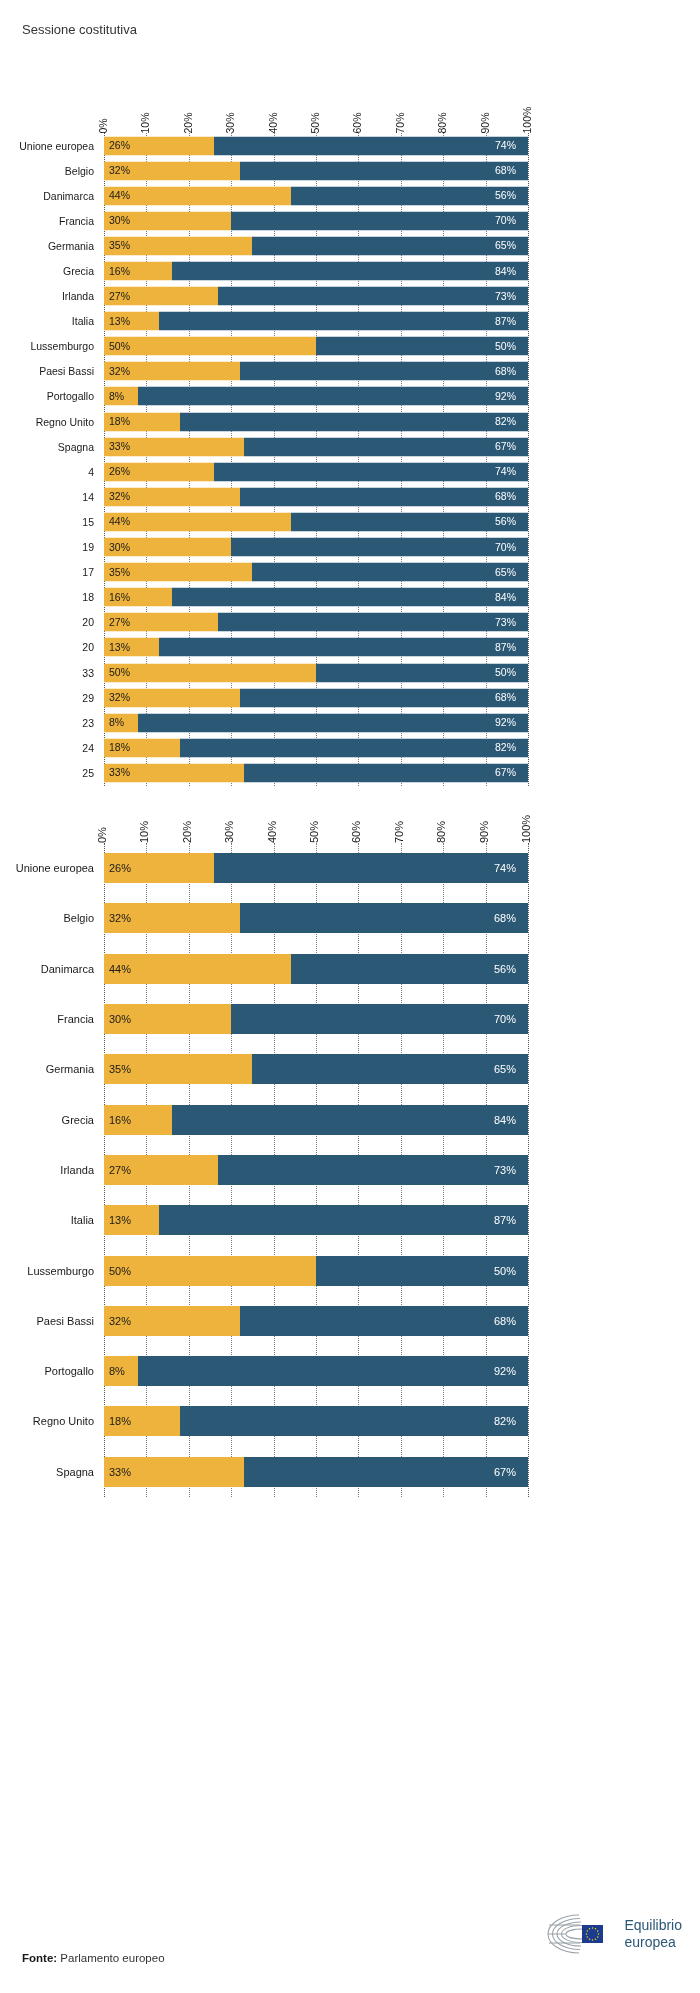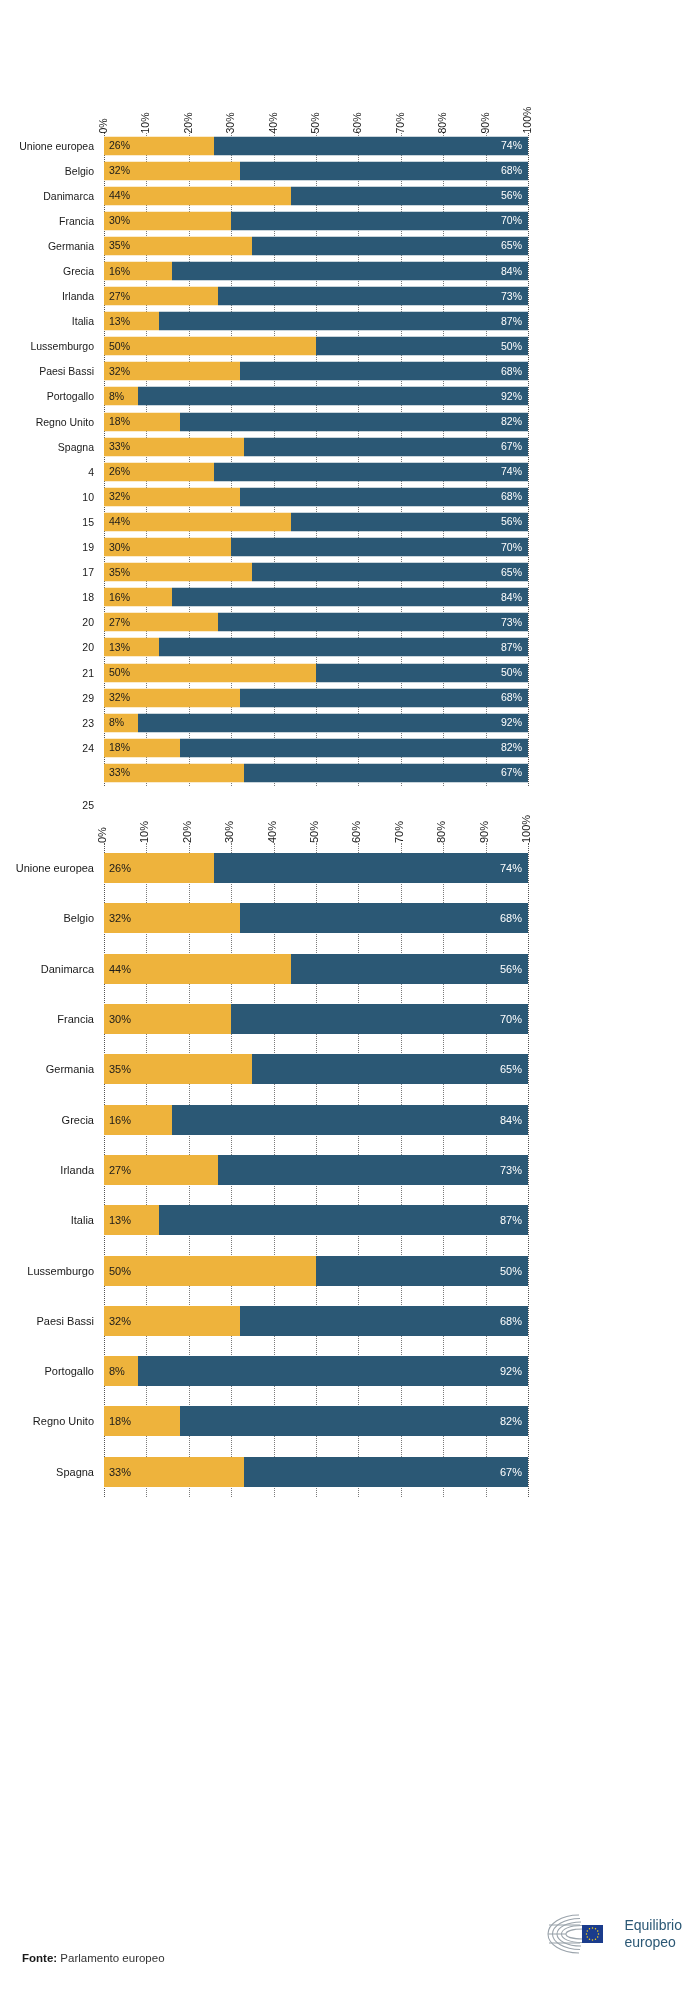--- a/index.html
+++ b/index.html
@@ -55,21 +55,21 @@
     overflow: hidden;
   }
   .seg { position: absolute; top: 0; bottom: 0; }
   .seg-women { background: #eeb33c; left: 0; }
   .seg-men { background: #2b5875; right: 0; }
   .val-left {
     position: absolute; left: 5px; top: 50%; transform: translateY(-50%);
     font-size: 11px; color: #1a1a1a; line-height: 1;
   }
   .val-right {
-    position: absolute; right: 6px; top: 50%; transform: translateY(-50%);
+    position: absolute; right: 12px; top: 50%; transform: translateY(-50%);
     font-size: 11px; color: #ffffff; line-height: 1;
   }
 
   
   .footer { position: absolute; left: 0; top: 1900px; width: 700px; height: 93px; }
   .legend { position: absolute; left: 22px; top: 18px; display: flex; align-items: center; }
   .legend-item { display: flex; align-items: center; margin-right: 26px; }
   .swatch { width: 26px; height: 26px; display: inline-block; }
   .sw-men { background: #2b5875; }
   .sw-women { background: #eeb33c; }
@@ -80,20 +80,21 @@
   .brand { position: absolute; right: 18px; top: 12px; display: flex; align-items: center; }
   .brand-mark { width: 74px; height: 44px; margin-right: 7px; }
   .brand-text { font-size: 14px; color: #2b5875; line-height: 1.18; }
 </style>
 </head>
 <body>
 
 <div id="page">
 
   <div class="header">
+    <p class="subtitle">Sessione costitutiva</p>
   </div>
 
   <div class="chart" id="chart-top-host" style="top:95px;">
     <div class="axis-zone">
         <span class="axis-tick-label" style="left: 108px; font-size: 10.5px;">0%</span>
         <span class="axis-tick-label" style="left: 150.4px; font-size: 10.5px;">10%</span>
         <span class="axis-tick-label" style="left: 192.8px; font-size: 10.5px;">20%</span>
         <span class="axis-tick-label" style="left: 235.2px; font-size: 10.5px;">30%</span>
         <span class="axis-tick-label" style="left: 277.6px; font-size: 10.5px;">40%</span>
         <span class="axis-tick-label" style="left: 320px; font-size: 10.5px;">50%</span>
@@ -237,21 +238,21 @@
         <div class="row" style="height: 25.1px;">
           <div class="row-label" style="width: 92px; right: 606px; font-size: 10.5px;">4</div>
           <div class="bar-track" style="left: 104px; width: 424px; height: 19px;">
             <div class="seg seg-women" style="width: 110.24px;"></div>
             <div class="seg seg-men" style="width: 313.76px;"></div>
             <span class="val-left" style="font-size: 10.5px;">26%</span>
             <span class="val-right" style="font-size: 10.5px;">74%</span>
           </div>
         </div>
         <div class="row" style="height: 25.1px;">
-          <div class="row-label" style="width: 92px; right: 606px; font-size: 10.5px;">10</div>
+          <div class="row-label" style="width: 92px; right: 606px; font-size: 10.5px;">14</div>
           <div class="bar-track" style="left: 104px; width: 424px; height: 19px;">
             <div class="seg seg-women" style="width: 135.68px;"></div>
             <div class="seg seg-men" style="width: 288.32px;"></div>
             <span class="val-left" style="font-size: 10.5px;">32%</span>
             <span class="val-right" style="font-size: 10.5px;">68%</span>
           </div>
         </div>
         <div class="row" style="height: 25.1px;">
           <div class="row-label" style="width: 92px; right: 606px; font-size: 10.5px;">15</div>
           <div class="bar-track" style="left: 104px; width: 424px; height: 19px;">
@@ -300,21 +301,21 @@
         <div class="row" style="height: 25.1px;">
           <div class="row-label" style="width: 92px; right: 606px; font-size: 10.5px;">20</div>
           <div class="bar-track" style="left: 104px; width: 424px; height: 19px;">
             <div class="seg seg-women" style="width: 55.12px;"></div>
             <div class="seg seg-men" style="width: 368.88px;"></div>
             <span class="val-left" style="font-size: 10.5px;">13%</span>
             <span class="val-right" style="font-size: 10.5px;">87%</span>
           </div>
         </div>
         <div class="row" style="height: 25.1px;">
-          <div class="row-label" style="width: 92px; right: 606px; font-size: 10.5px;">21</div>
+          <div class="row-label" style="width: 92px; right: 606px; font-size: 10.5px;">33</div>
           <div class="bar-track" style="left: 104px; width: 424px; height: 19px;">
             <div class="seg seg-women" style="width: 212px;"></div>
             <div class="seg seg-men" style="width: 212px;"></div>
             <span class="val-left" style="font-size: 10.5px;">50%</span>
             <span class="val-right" style="font-size: 10.5px;">50%</span>
           </div>
         </div>
         <div class="row" style="height: 25.1px;">
           <div class="row-label" style="width: 92px; right: 606px; font-size: 10.5px;">29</div>
           <div class="bar-track" style="left: 104px; width: 424px; height: 19px;">
@@ -336,21 +337,21 @@
         <div class="row" style="height: 25.1px;">
           <div class="row-label" style="width: 92px; right: 606px; font-size: 10.5px;">24</div>
           <div class="bar-track" style="left: 104px; width: 424px; height: 19px;">
             <div class="seg seg-women" style="width: 76.32px;"></div>
             <div class="seg seg-men" style="width: 347.68px;"></div>
             <span class="val-left" style="font-size: 10.5px;">18%</span>
             <span class="val-right" style="font-size: 10.5px;">82%</span>
           </div>
         </div>
         <div class="row" style="height: 25.1px;">
-          <div class="row-label" style="width: 92px; right: 606px; font-size: 10.5px; margin-top: 32px;">25</div>
+          <div class="row-label" style="width: 92px; right: 606px; font-size: 10.5px;">25</div>
           <div class="bar-track" style="left: 104px; width: 424px; height: 19px;">
             <div class="seg seg-women" style="width: 139.92px;"></div>
             <div class="seg seg-men" style="width: 284.08px;"></div>
             <span class="val-left" style="font-size: 10.5px;">33%</span>
             <span class="val-right" style="font-size: 10.5px;">67%</span>
           </div>
         </div>
       </div>
   </div>
 
@@ -534,18 +535,18 @@
           <circle cx="99" cy="56" r="1.45"></circle>
             <circle cx="93" cy="54.4" r="1.45"></circle>
           <circle cx="88.6" cy="50" r="1.45"></circle>
             <circle cx="87" cy="44" r="1.45"></circle>
           <circle cx="88.6" cy="38" r="1.45"></circle>
             <circle cx="93" cy="33.6" r="1.45"></circle>
         </g>
       </svg>
       <div class="brand-text">
         <div>Equilibrio</div>
-        <div>europeo</div>
+        <div>europea</div>
       </div>
     </div>
   </div>
 
 </div>
 
 </body></html>

